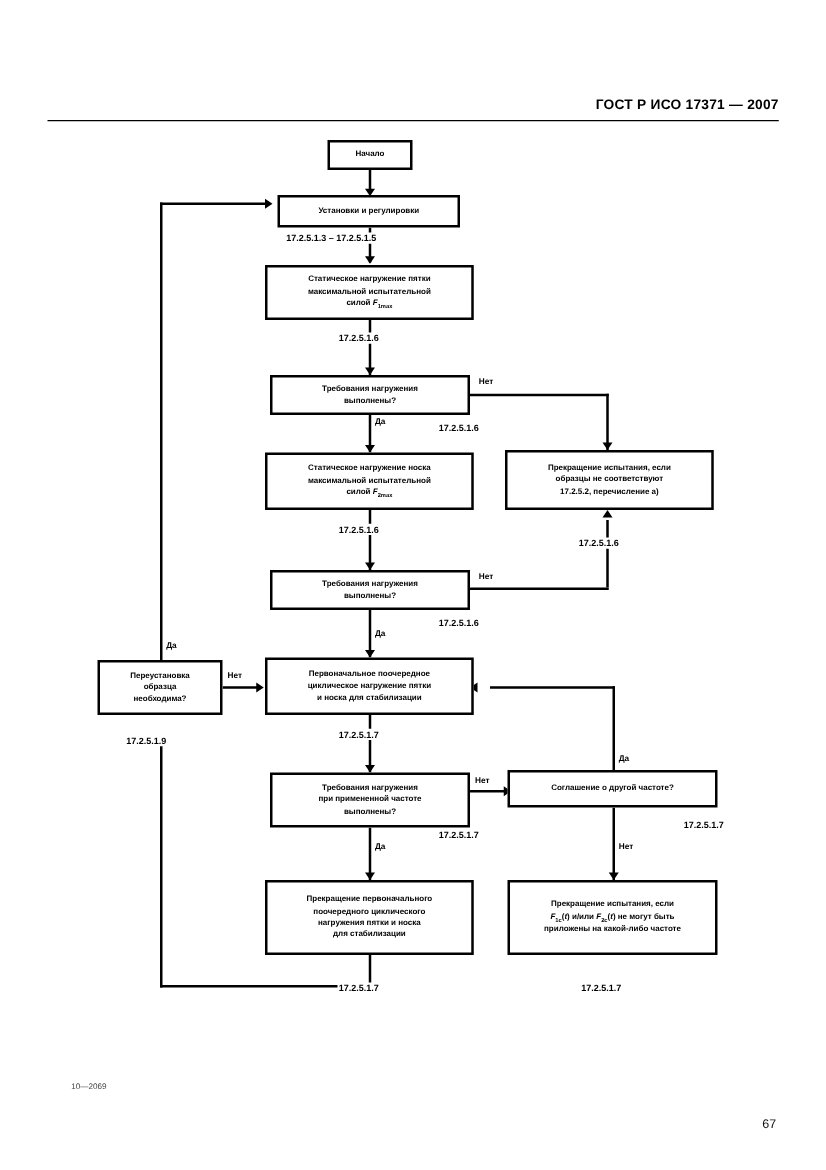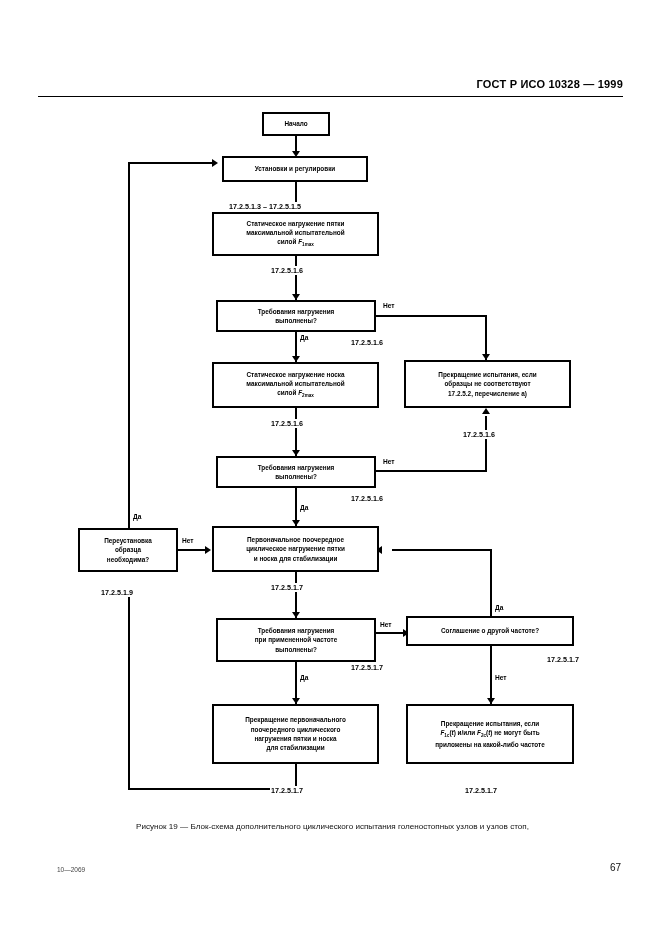--- a/index.html
+++ b/index.html
@@ -64,42 +64,42 @@
     white-space:nowrap;z-index:4;background:#fff;padding:0 1px;
   }
 
   
   .caption{
     position:absolute;left:60px;top:820px;width:545px;
     text-align:center;font-size:8.1px;line-height:1.75;color:#111;
   }
   
   .footer-left{position:absolute;left:57px;top:866px;font-size:6.5px;color:#444;}
-  .footer-right{position:absolute;right:40px;top:862px;font-size:10px;color:#111;}
+  .footer-right{position:absolute;right:40px;top:894px;font-size:10px;color:#111;}
 </style>
 </head>
 <body>
 
 <div class="page">
 
-  <div class="doc-header">ГОСТ Р ИСО 10328 — 1999</div>
+  <div class="doc-header">ГОСТ Р ИСО 17371 — 2007</div>
   <div class="rule-top"></div>
 
   <div class="chart">
 
     <div class="node" style="left:262px;top:112px;width:68px;height:24px;">
       <span>Начало</span>
     </div>
     <div class="ln lv" style="left:295px;top:136px;height:18px;"></div>
     <div class="arrow arr-d" style="left:292px;top:151px;"></div>
 
     <div class="node" style="left:222px;top:156px;width:146px;height:26px;">
       <span>Установки и регулировки</span>
     </div>
-    <div class="clause" style="left:228px;top:186px;margin-top:16px;">17.2.5.1.3 – 17.2.5.1.5</div>
+    <div class="clause" style="left:228px;top:186px;">17.2.5.1.3 – 17.2.5.1.5</div>
     <div class="ln lv" style="left:295px;top:182px;height:28px;"></div>
     <div class="arrow arr-d" style="left:292px;top:205px;"></div>
 
     <div class="node" style="left:212px;top:212px;width:167px;height:44px;flex-direction:column;">
       <span>Статическое нагружение пятки</span>
       <span>максимальной испытательной</span>
       <span>силой <i>F</i><sub>1max</sub></span>
     </div>
     <div class="clause" style="left:270px;top:266px;">17.2.5.1.6</div>
     <div class="ln lv" style="left:295px;top:256px;height:44px;"></div>
@@ -223,19 +223,18 @@
     <div class="node" style="left:406px;top:704px;width:168px;height:60px;flex-direction:column;">
       <span>Прекращение испытания, если</span>
       <span><i>F</i><sub>1c</sub>(<i>t</i>) и/или <i>F</i><sub>2c</sub>(<i>t</i>) не могут быть</span>
       <span>приложены на какой-либо частоте</span>
     </div>
     <div class="clause" style="left:464px;top:786px;">17.2.5.1.7</div>
 
   </div>
 
   <div class="caption">
-    <div>Рисунок 19 — Блок-схема дополнительного циклического испытания голеностопных узлов и узлов стоп,</div>
   </div>
 
   <div class="footer-left">10—2069</div>
   <div class="footer-right">67</div>
 
 </div>
 
 </body></html>

